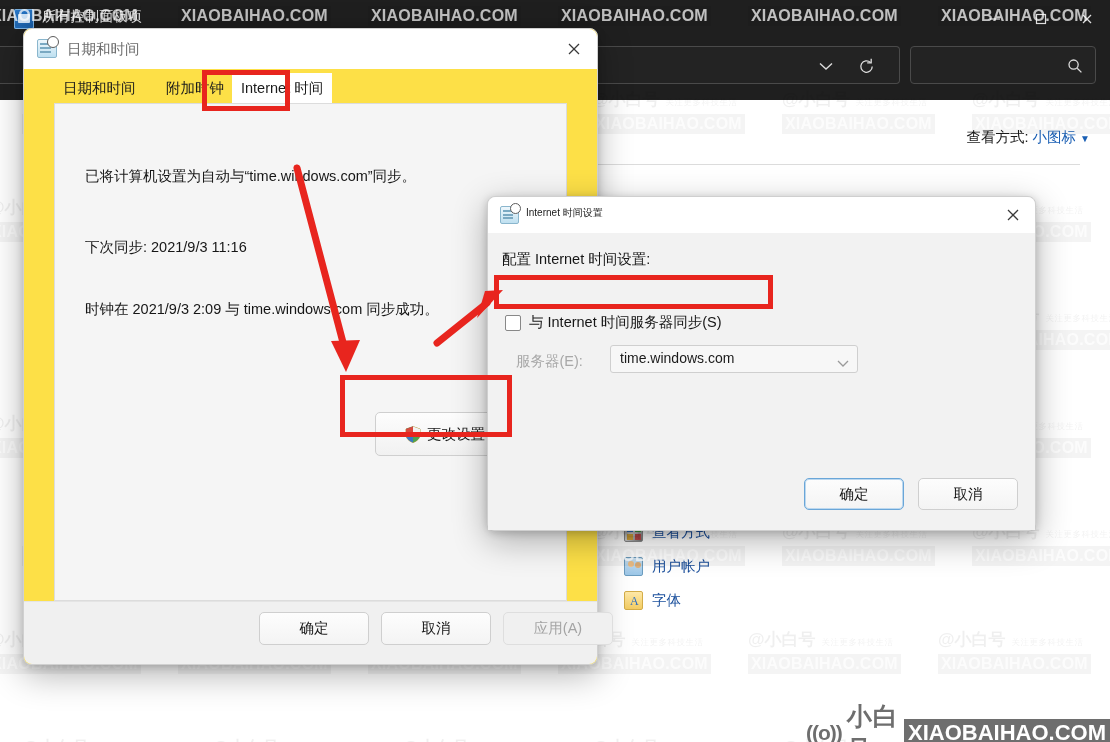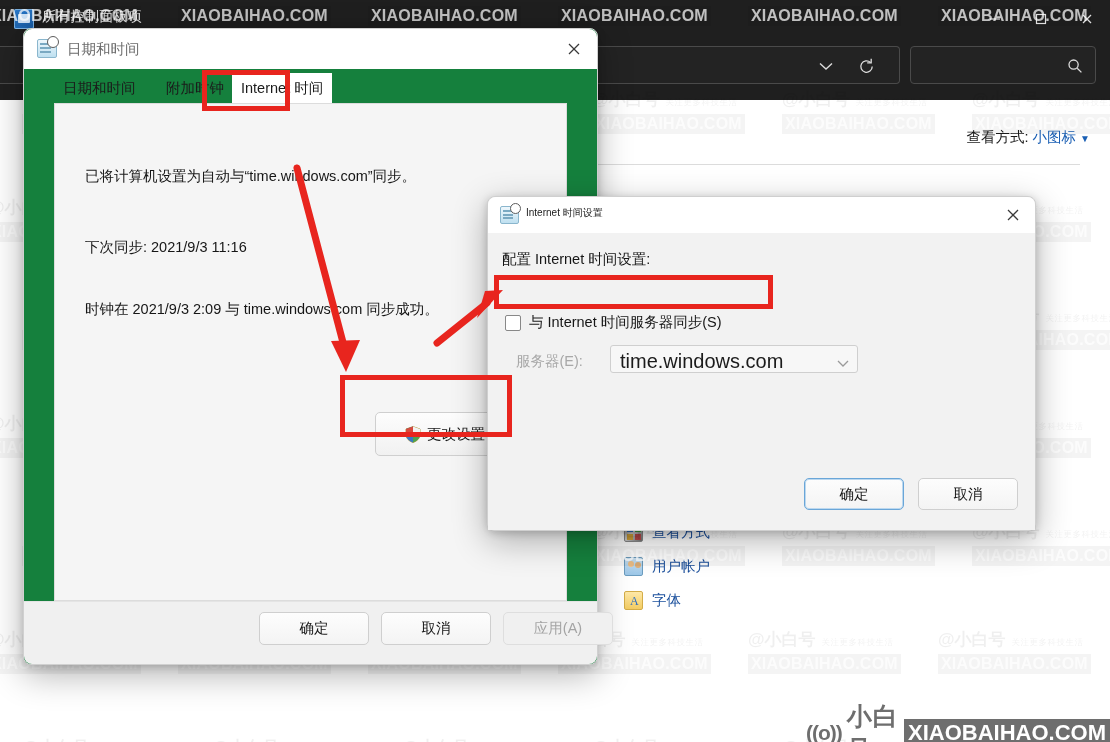--- a/index.html
+++ b/index.html
@@ -130,21 +130,21 @@
   }
   .wm-line2 {
     position: absolute; left: 0; top: 26px; white-space: nowrap;
     font-size: 16px; font-weight: bold; color: rgba(255,255,255,0.72);
     background: rgba(0,0,0,0.045); padding: 1px 3px; letter-spacing: 0.2px;
   }
 
   
   .dt-dialog {
     position: absolute; left: 23px; top: 28px; width: 575px; height: 637px;
-    background: #15803d;
+    background: #fde047;
     border: 1px solid #d0d0d0;
     border-radius: 8px;
     box-shadow: 0 10px 34px rgba(0,0,0,0.30), 0 2px 8px rgba(0,0,0,0.18);
     z-index: 60;
   }
   .dt-titlebar {
     position: absolute; left: 0; top: 0; right: 0; height: 40px;
     background: #ffffff; border-radius: 8px 8px 0 0;
   }
   .dt-ticon {
@@ -266,21 +266,21 @@
   .its-checklabel { font-size: 14.5px; color: #161616; white-space: nowrap; }
 
   .its-serverlabel {
     position: absolute; left: 28px; top: 119px; font-size: 14.5px; color: #a8a8a8;
   }
   .its-servercombo {
     position: absolute; left: 122px; top: 112px; width: 248px; height: 28px;
     background: #f7f7f7; border: 1px solid #cfcfcf; border-radius: 3px;
   }
   .its-servervalue {
-    position: absolute; left: 9px; top: 4px; font-size: 20px; color: #1b1b1b;
+    position: absolute; left: 9px; top: 4px; font-size: 14px; color: #1b1b1b;
   }
   .its-combocaret {
     position: absolute; right: 8px; top: 8px; color: #9a9a9a;
   }
   .its-updatebtn {
     position: absolute; left: 383px; top: 111px; width: 148px; height: 30px;
     background: #f2f2f2; border: 1px solid #dcdcdc; border-radius: 4px;
     display: flex; align-items: center; justify-content: center;
     font-size: 14.5px; color: #a8a8a8;
   }

